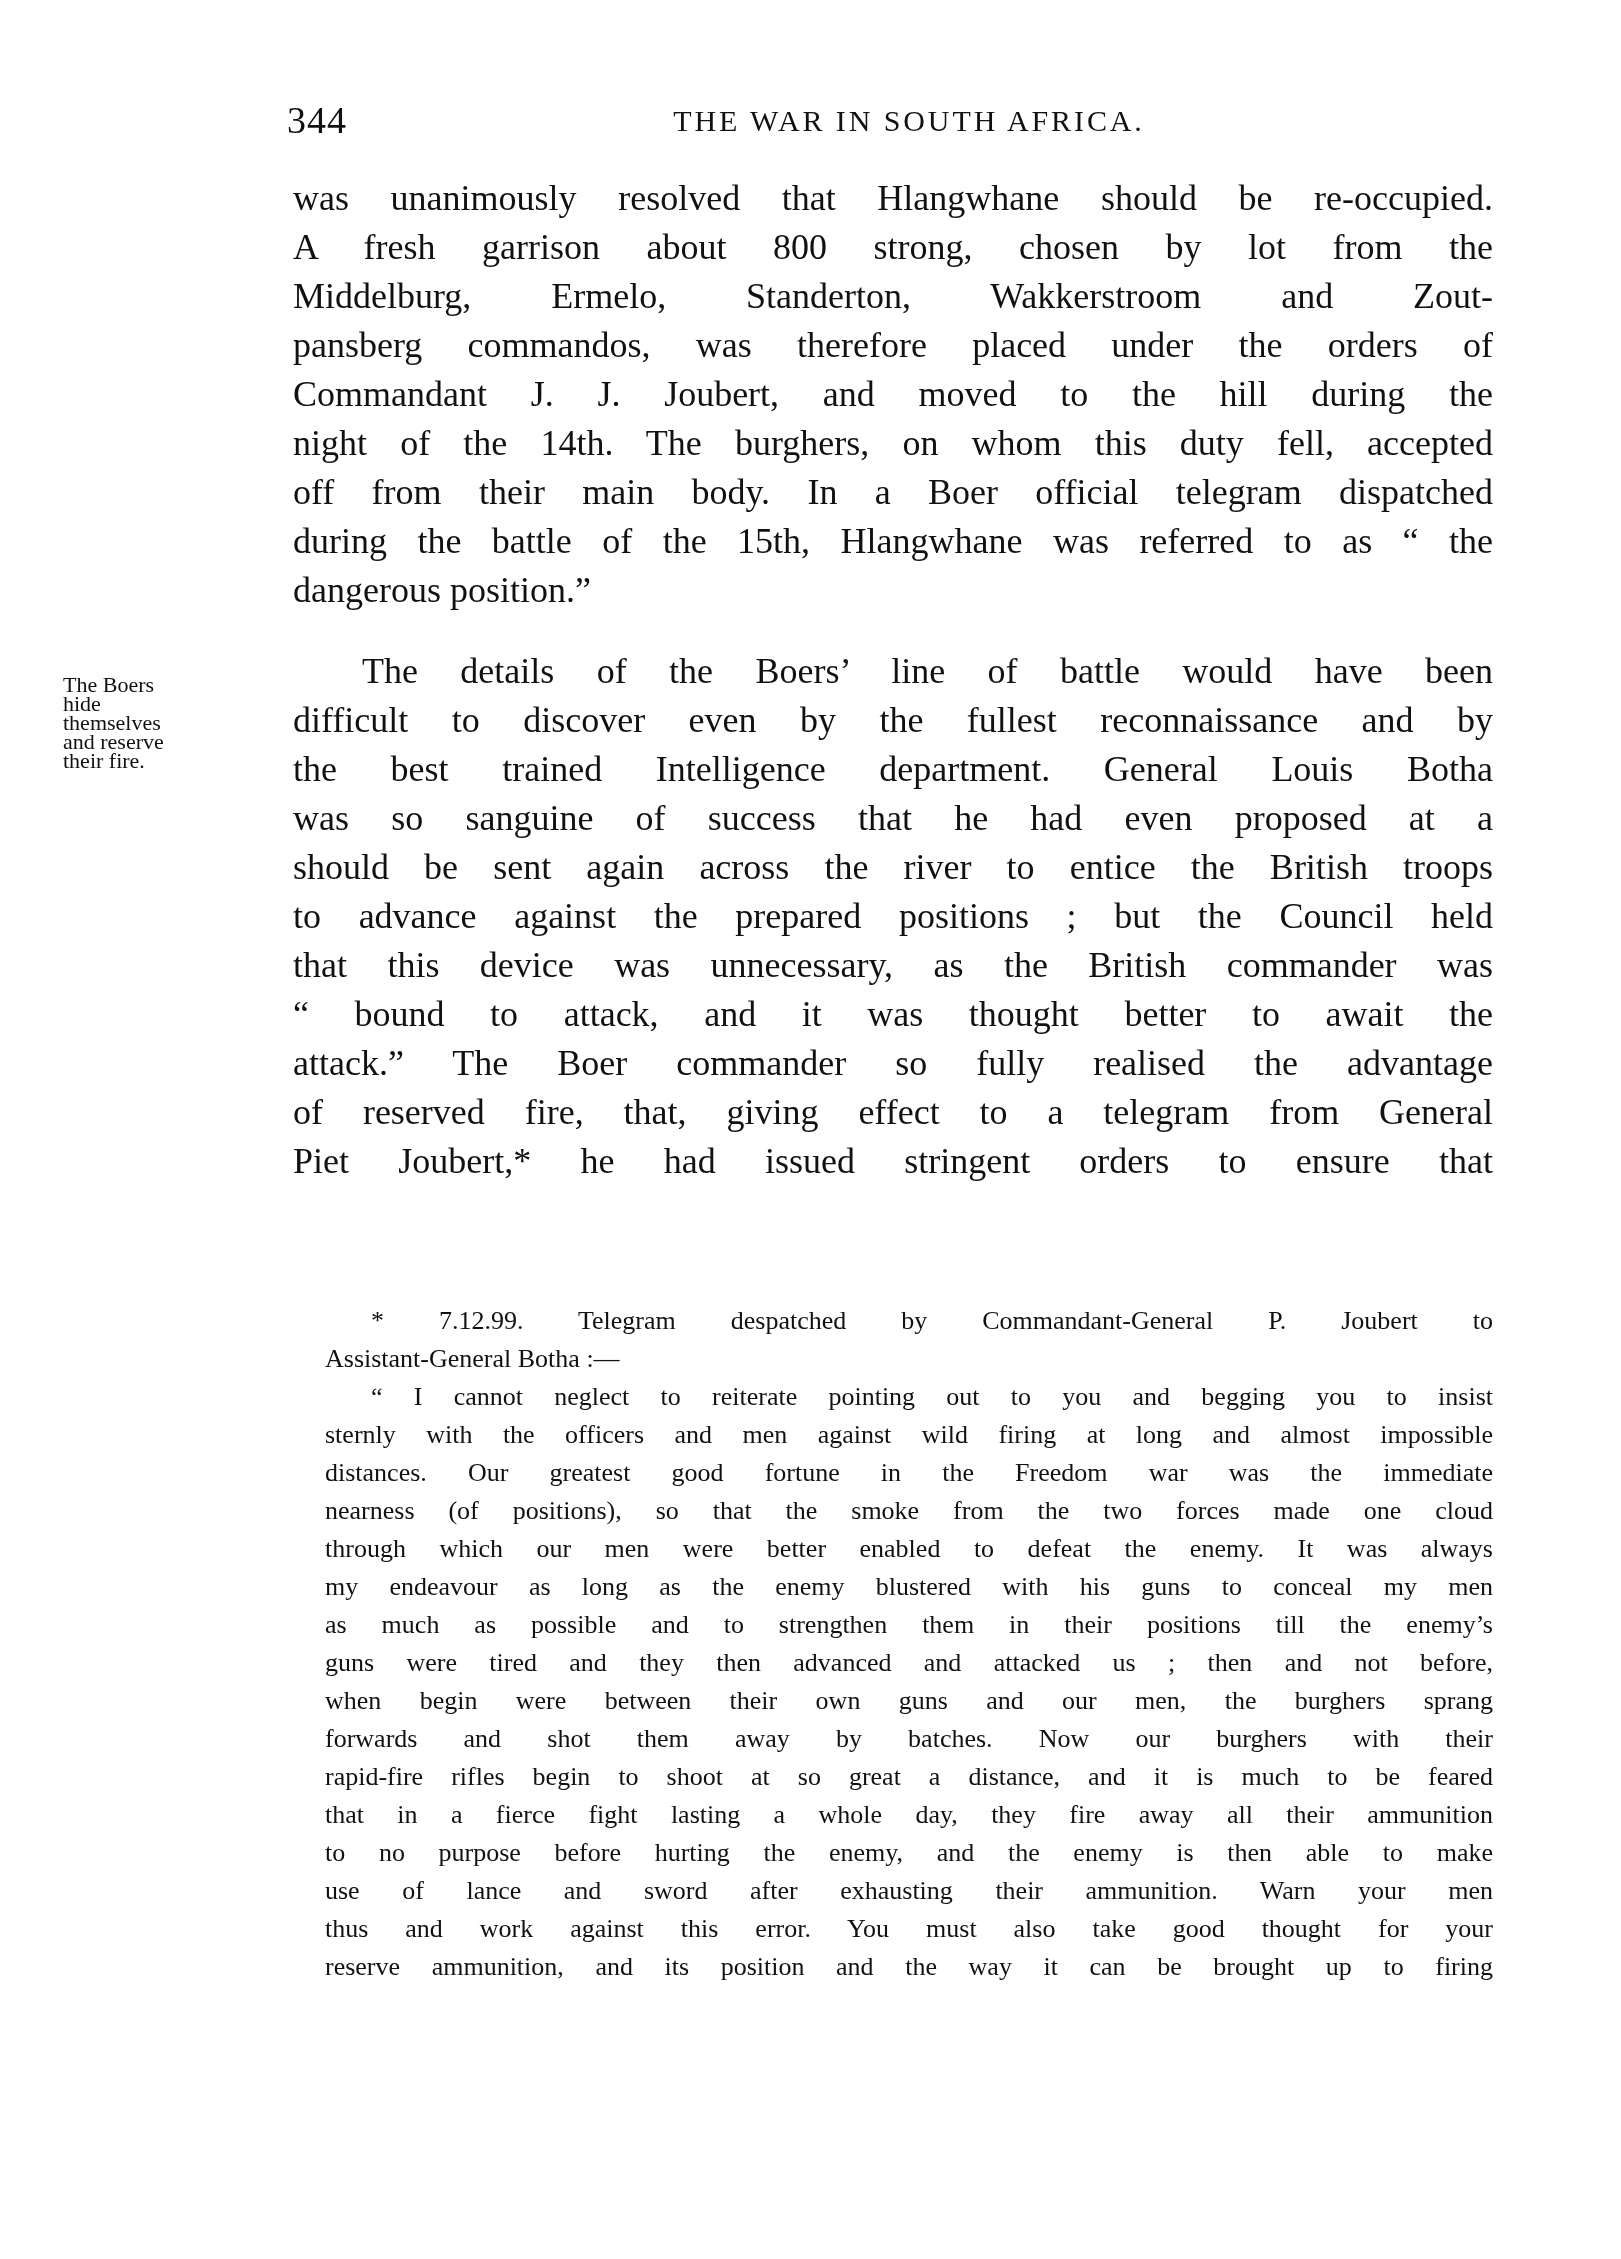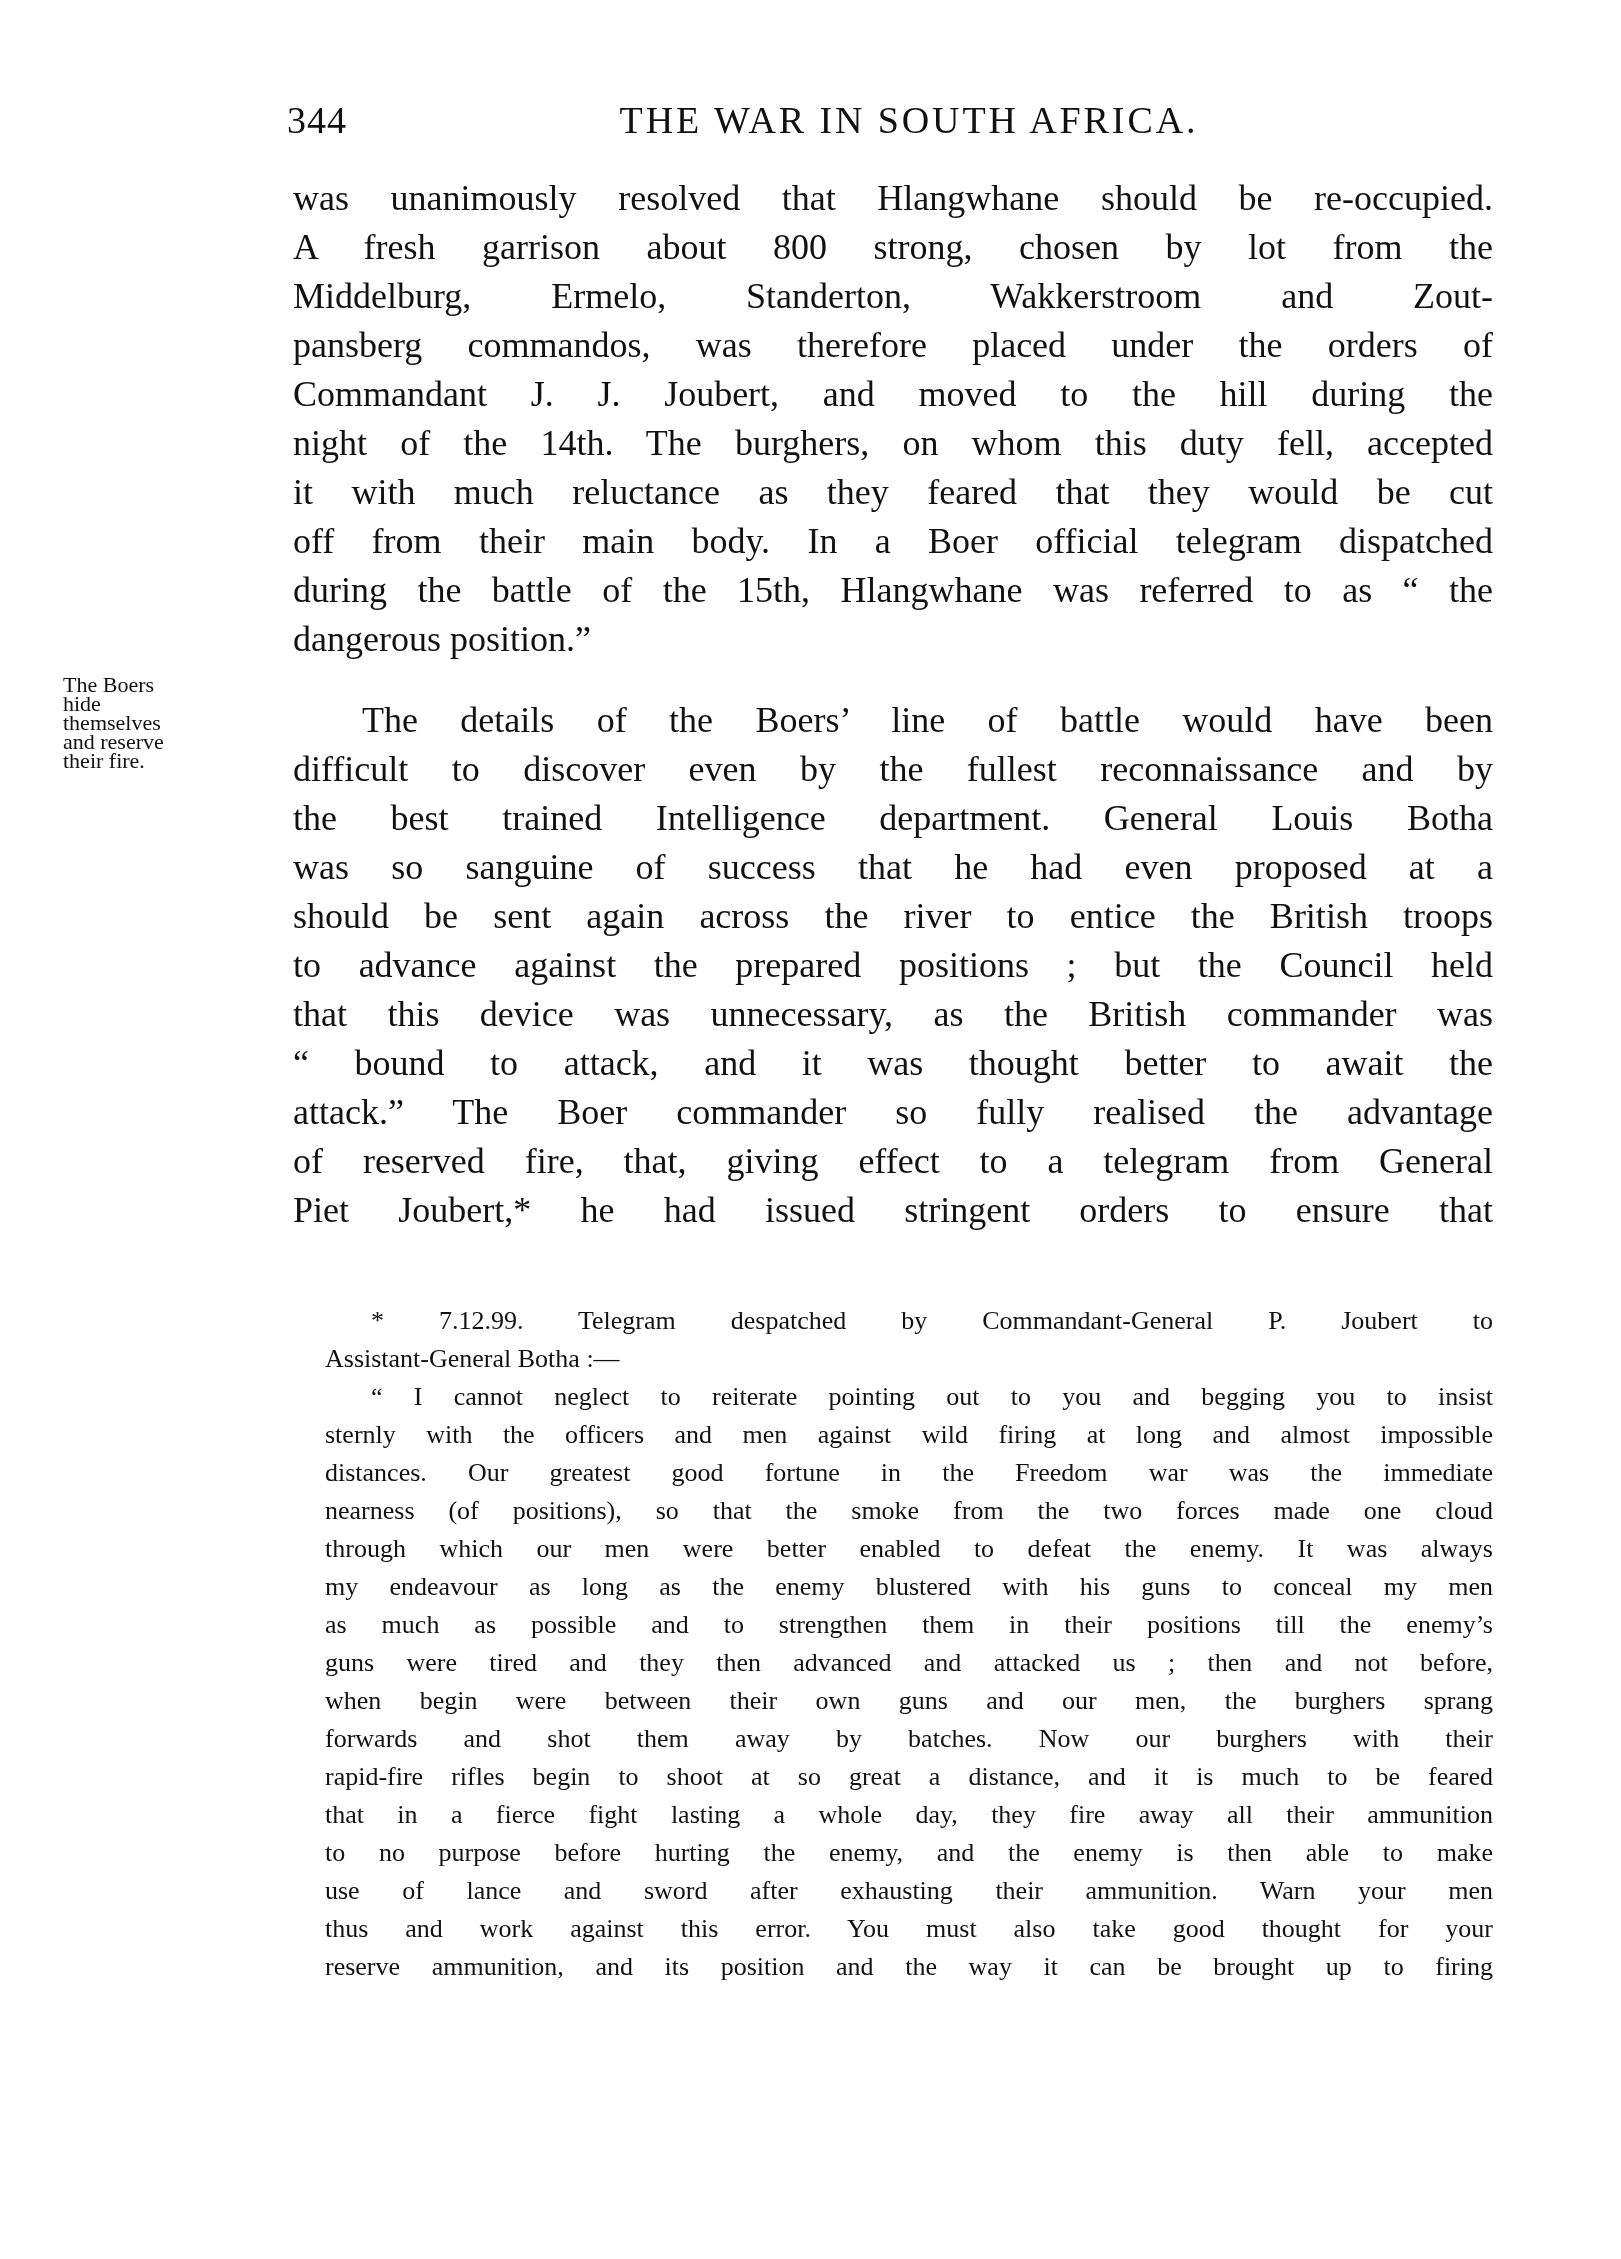--- a/index.html
+++ b/index.html
@@ -1,20 +1,20 @@
 <!DOCTYPE html>
 <html><head>
 <meta charset="utf-8">
 <style>
   html, body { margin: 0; padding: 0; background: #ffffff; }
   body { width: 1621px; height: 2260px; position: relative; overflow: hidden; color: #111111; font-family: "Liberation Serif", "DejaVu Serif", serif; }
   .page { position: absolute; left: 0; top: 0; width: 1621px; height: 2260px; border-radius: 23px; }
   .running-head { position: absolute; left: 287px; top: 92px; width: 1206px; height: 57px; }
   .page-number { position: absolute; left: 0; top: 0; font-size: 38px; line-height: 57px; letter-spacing: 1px; }
-  .running-title { position: absolute; left: 0; right: 0; top: 0; text-align: center; font-size: 38px; line-height: 57px; letter-spacing: 2.9px; padding-left: 38px; }
+  .running-title { position: absolute; left: 0; right: 0; top: 0; text-align: center; font-size: 30px; line-height: 57px; letter-spacing: 2.9px; padding-left: 38px; }
   .body-text { position: absolute; left: 293px; top: 174px; width: 1200px; font-size: 36px; line-height: 49px; }
   .body-line { display: block; text-align: justify; text-align-last: justify; white-space: nowrap; height: 49px; }
   .body-line.last { text-align-last: left; }
   .body-line.indent { padding-left: 69px; margin-top: 32px; }
   .margin-note { position: absolute; left: 63px; top: 675px; width: 191px; font-size: 22px; line-height: 19px; }
   .margin-note span { display: block; }
   .footnote { position: absolute; left: 293px; top: 1302px; width: 1200px; font-size: 26px; line-height: 38px; }
   .fn-line { display: block; text-align: justify; text-align-last: justify; white-space: nowrap; height: 38px; margin-left: 32px; }
   .fn-line.last { text-align-last: left; }
   .fn-line.indent { padding-left: 46px; }
@@ -37,21 +37,20 @@
     <span>their fire.</span>
   </div>
 
   <div class="body-text">
     <span class="body-line">was unanimously resolved that Hlangwhane should be re-occupied.</span>
     <span class="body-line">A fresh garrison about 800 strong, chosen by lot from the</span>
     <span class="body-line">Middelburg, Ermelo, Standerton, Wakkerstroom and Zout-</span>
     <span class="body-line">pansberg commandos, was therefore placed under the orders of</span>
     <span class="body-line">Commandant J. J. Joubert, and moved to the hill during the</span>
     <span class="body-line">night of the 14th.  The burghers, on whom this duty fell, accepted</span>
-    <span class="body-line">it with much reluctance as they feared that they would be cut</span>
     <span class="body-line">off from their main body.  In a Boer official telegram dispatched</span>
     <span class="body-line">during the battle of the 15th, Hlangwhane was referred to as “ the</span>
     <span class="body-line last">dangerous position.”</span>
     <span class="body-line indent">The details of the Boers’ line of battle would have been</span>
     <span class="body-line">difficult to discover even by the fullest reconnaissance and by</span>
     <span class="body-line">the best trained Intelligence department.  General Louis Botha</span>
     <span class="body-line">was so sanguine of  success that he had even proposed at a</span>
     <span class="body-line">should be sent again across the river to entice the British troops</span>
     <span class="body-line">to advance against the prepared positions ;  but the Council held</span>
     <span class="body-line">that this device was unnecessary, as the British commander was</span>

